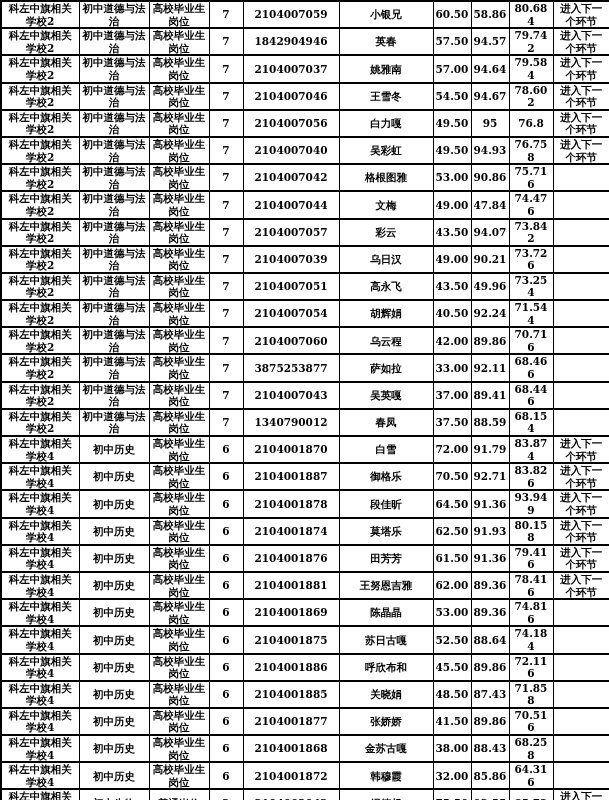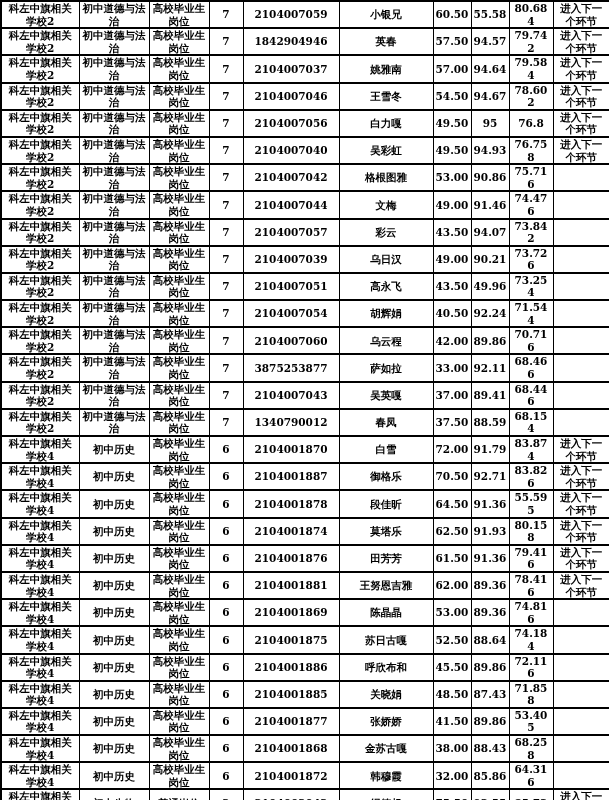--- a/index.html
+++ b/index.html
@@ -59,21 +59,21 @@
   </colgroup>
   <tbody id="score-table-body">
       <tr>
         <td>科左中旗相关学校2</td>
         <td>初中道德与法治</td>
         <td>高校毕业生岗位</td>
         <td class="num">7</td>
         <td class="num">2104007059</td>
         <td>小银兄</td>
         <td class="num">60.50</td>
-        <td class="num">55.58</td>
+        <td class="num">58.86</td>
         <td class="num">80.684</td>
         <td>进入下一个环节</td>
       </tr>
       <tr>
         <td>科左中旗相关学校2</td>
         <td>初中道德与法治</td>
         <td>高校毕业生岗位</td>
         <td class="num">7</td>
         <td class="num">1842904946</td>
         <td>英春</td>
@@ -143,21 +143,21 @@
         <td></td>
       </tr>
       <tr>
         <td>科左中旗相关学校2</td>
         <td>初中道德与法治</td>
         <td>高校毕业生岗位</td>
         <td class="num">7</td>
         <td class="num">2104007044</td>
         <td>文梅</td>
         <td class="num">49.00</td>
-        <td class="num">91.46</td>
+        <td class="num">47.84</td>
         <td class="num">74.476</td>
         <td></td>
       </tr>
       <tr>
         <td>科左中旗相关学校2</td>
         <td>初中道德与法治</td>
         <td>高校毕业生岗位</td>
         <td class="num">7</td>
         <td class="num">2104007057</td>
         <td>彩云</td>
@@ -276,21 +276,21 @@
       </tr>
       <tr>
         <td>科左中旗相关学校4</td>
         <td>初中历史</td>
         <td>高校毕业生岗位</td>
         <td class="num">6</td>
         <td class="num">2104001878</td>
         <td>段佳昕</td>
         <td class="num">64.50</td>
         <td class="num">91.36</td>
-        <td class="num">55.595</td>
+        <td class="num">93.949</td>
         <td>进入下一个环节</td>
       </tr>
       <tr>
         <td>科左中旗相关学校4</td>
         <td>初中历史</td>
         <td>高校毕业生岗位</td>
         <td class="num">6</td>
         <td class="num">2104001874</td>
         <td>莫塔乐</td>
         <td class="num">62.50</td>
@@ -372,21 +372,21 @@
       </tr>
       <tr>
         <td>科左中旗相关学校4</td>
         <td>初中历史</td>
         <td>高校毕业生岗位</td>
         <td class="num">6</td>
         <td class="num">2104001877</td>
         <td>张娇娇</td>
         <td class="num">41.50</td>
         <td class="num">89.86</td>
-        <td class="num">53.405</td>
+        <td class="num">70.516</td>
         <td></td>
       </tr>
       <tr>
         <td>科左中旗相关学校4</td>
         <td>初中历史</td>
         <td>高校毕业生岗位</td>
         <td class="num">6</td>
         <td class="num">2104001868</td>
         <td>金苏古嘎</td>
         <td class="num">38.00</td>

